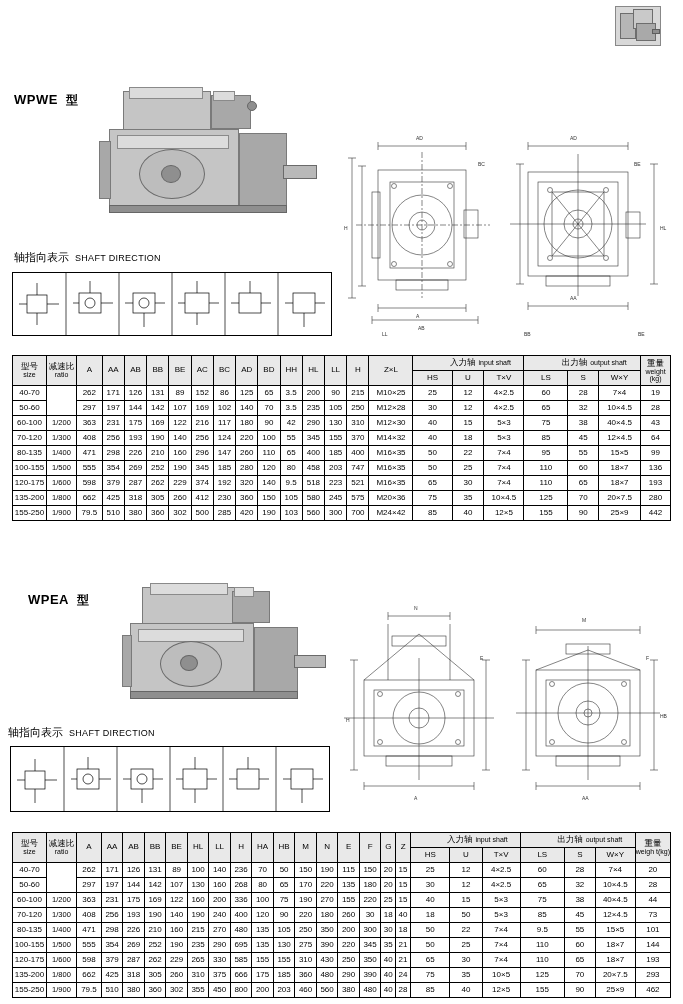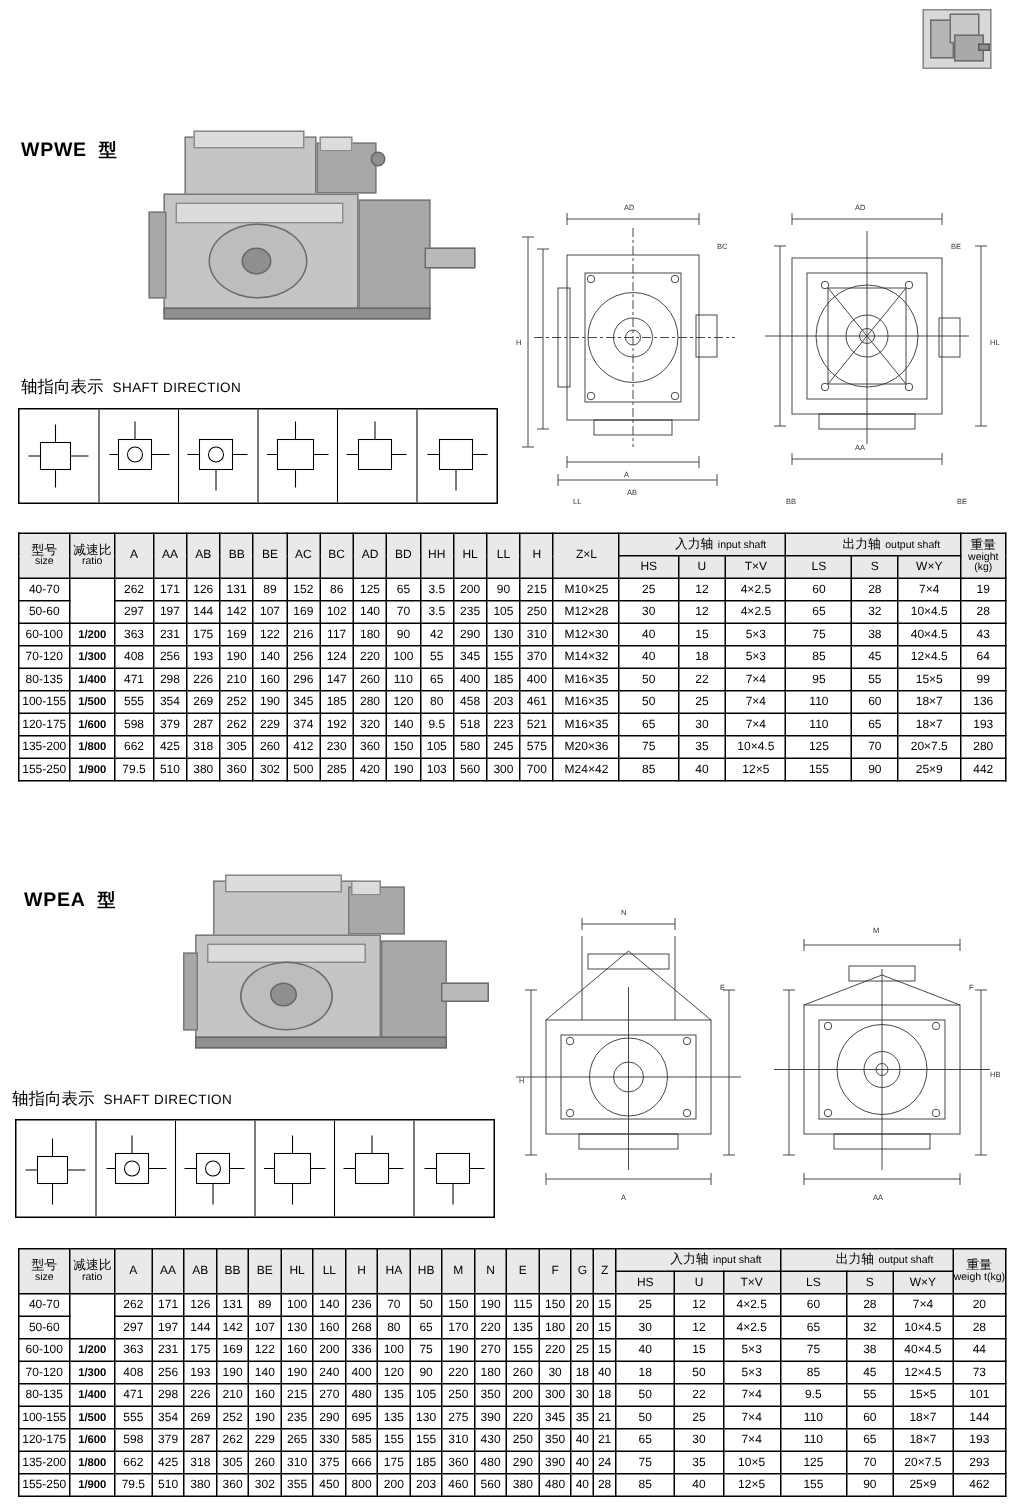--- a/index.html
+++ b/index.html
@@ -83,21 +83,21 @@
     height: 15px;
     line-height: 1.05;
     font-weight: normal;
     white-space: nowrap;
   }
   table.spec thead th { background: #e9e9e9; font-size: 8px; }
   table.spec .grp { font-size: 8px; }
   table.spec .cn { font-size: 8.5px; margin-left: 24px; }
   table.spec .en { font-size: 7px; }
   table.spec td.sz { font-size: 8px; }
-  table.spec td.ratio { font-size: 7.5px; line-height: 1.0; font-weight: bold; }
+  table.spec td.ratio { font-size: 7.5px; line-height: 1.0; }
   .tbl1 { left: 12px; top: 355px; width: 659px; }
   .tbl2 { left: 12px; top: 832px; width: 659px; }
 </style>
 </head>
 <body>
 
 <div class="page">
 
   <div class="top-thumb">
     <div class="gb1"></div>
@@ -437,21 +437,21 @@
           <td>269</td>
           <td>252</td>
           <td>190</td>
           <td>345</td>
           <td>185</td>
           <td>280</td>
           <td>120</td>
           <td>80</td>
           <td>458</td>
           <td>203</td>
-          <td>461</td>
+          <td>747</td>
           <td>M16×35</td>
           <td>50</td>
           <td>25</td>
           <td>7×4</td>
           <td>110</td>
           <td>60</td>
           <td>18×7</td>
           <td>136</td>
         </tr>
         <tr>
@@ -525,21 +525,21 @@
           <td>40</td>
           <td>12×5</td>
           <td>155</td>
           <td>90</td>
           <td>25×9</td>
           <td>442</td>
         </tr>
       </tbody>
   </table>
 
-  <div class="sect-title" style="left:16px; top:592px;">
+  <div class="sect-title" style="left:28px; top:592px;">
     <span>WPEA</span><span class="suf">型</span>
   </div>
 
   <div class="photo" style="left:120px; top:583px; width:215px; height:130px;">
     <div class="body" style="left:22px;  top:4px;   width:96px;  height:40px;"></div>
     <div class="light" style="left:30px;  top:0px;   width:78px;  height:12px;"></div>
     <div class="shade" style="left:112px; top:8px;   width:38px;  height:32px;"></div>
     <div class="body" style="left:10px;  top:40px;  width:124px; height:72px;"></div>
     <div class="shade" style="left:134px; top:44px;  width:44px;  height:66px;"></div>
     <div class="light" style="left:18px;  top:46px;  width:106px; height:13px;"></div>

